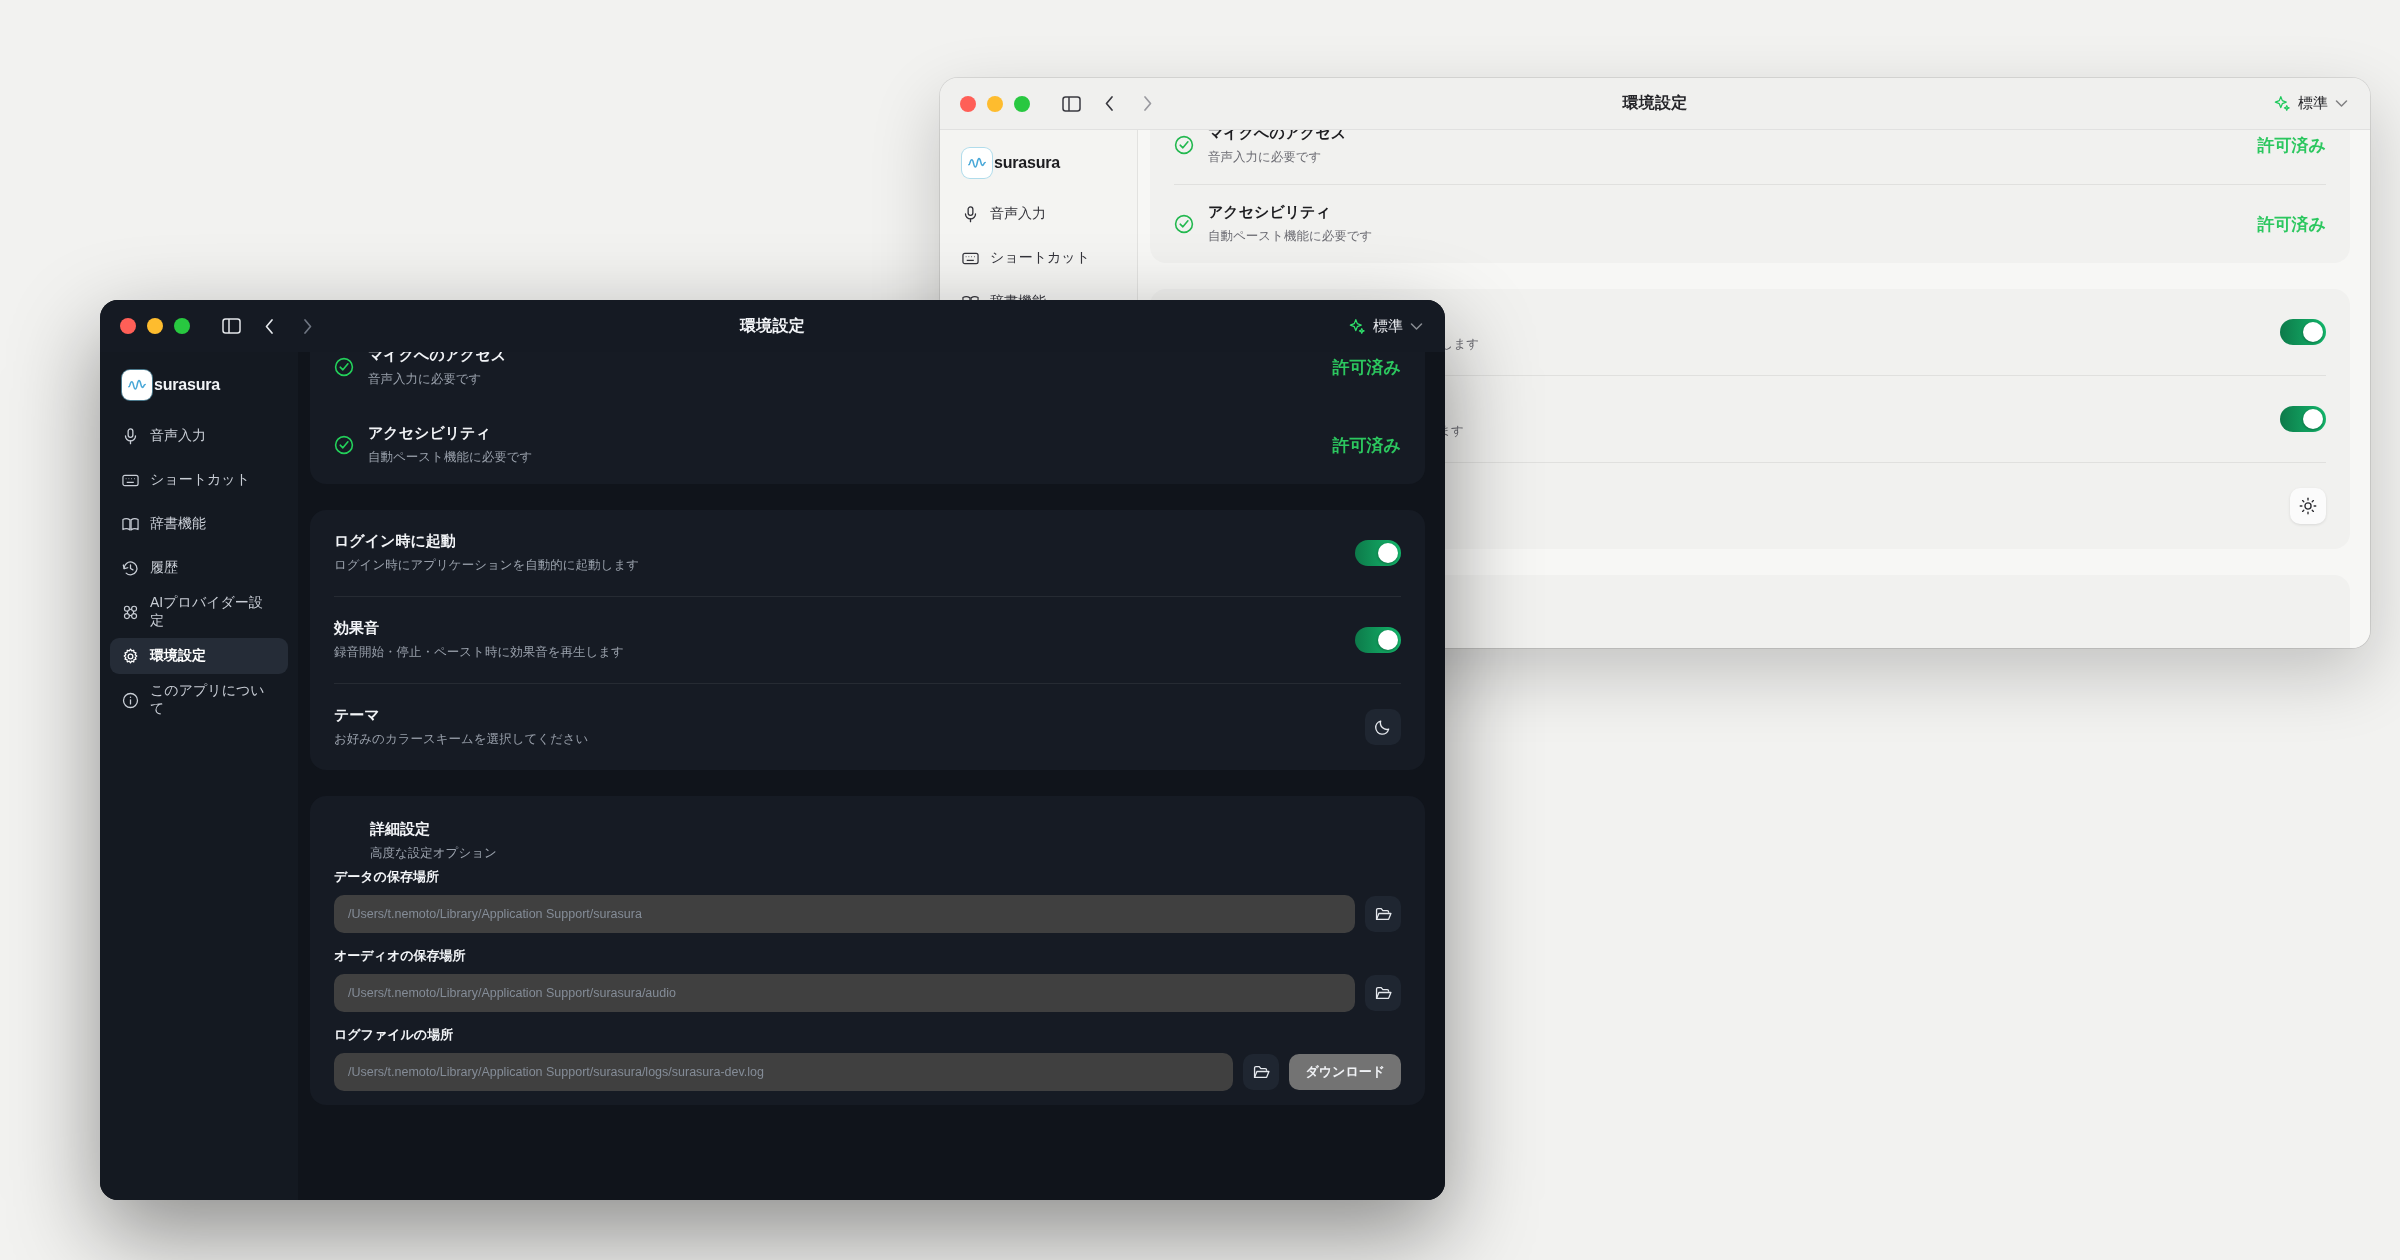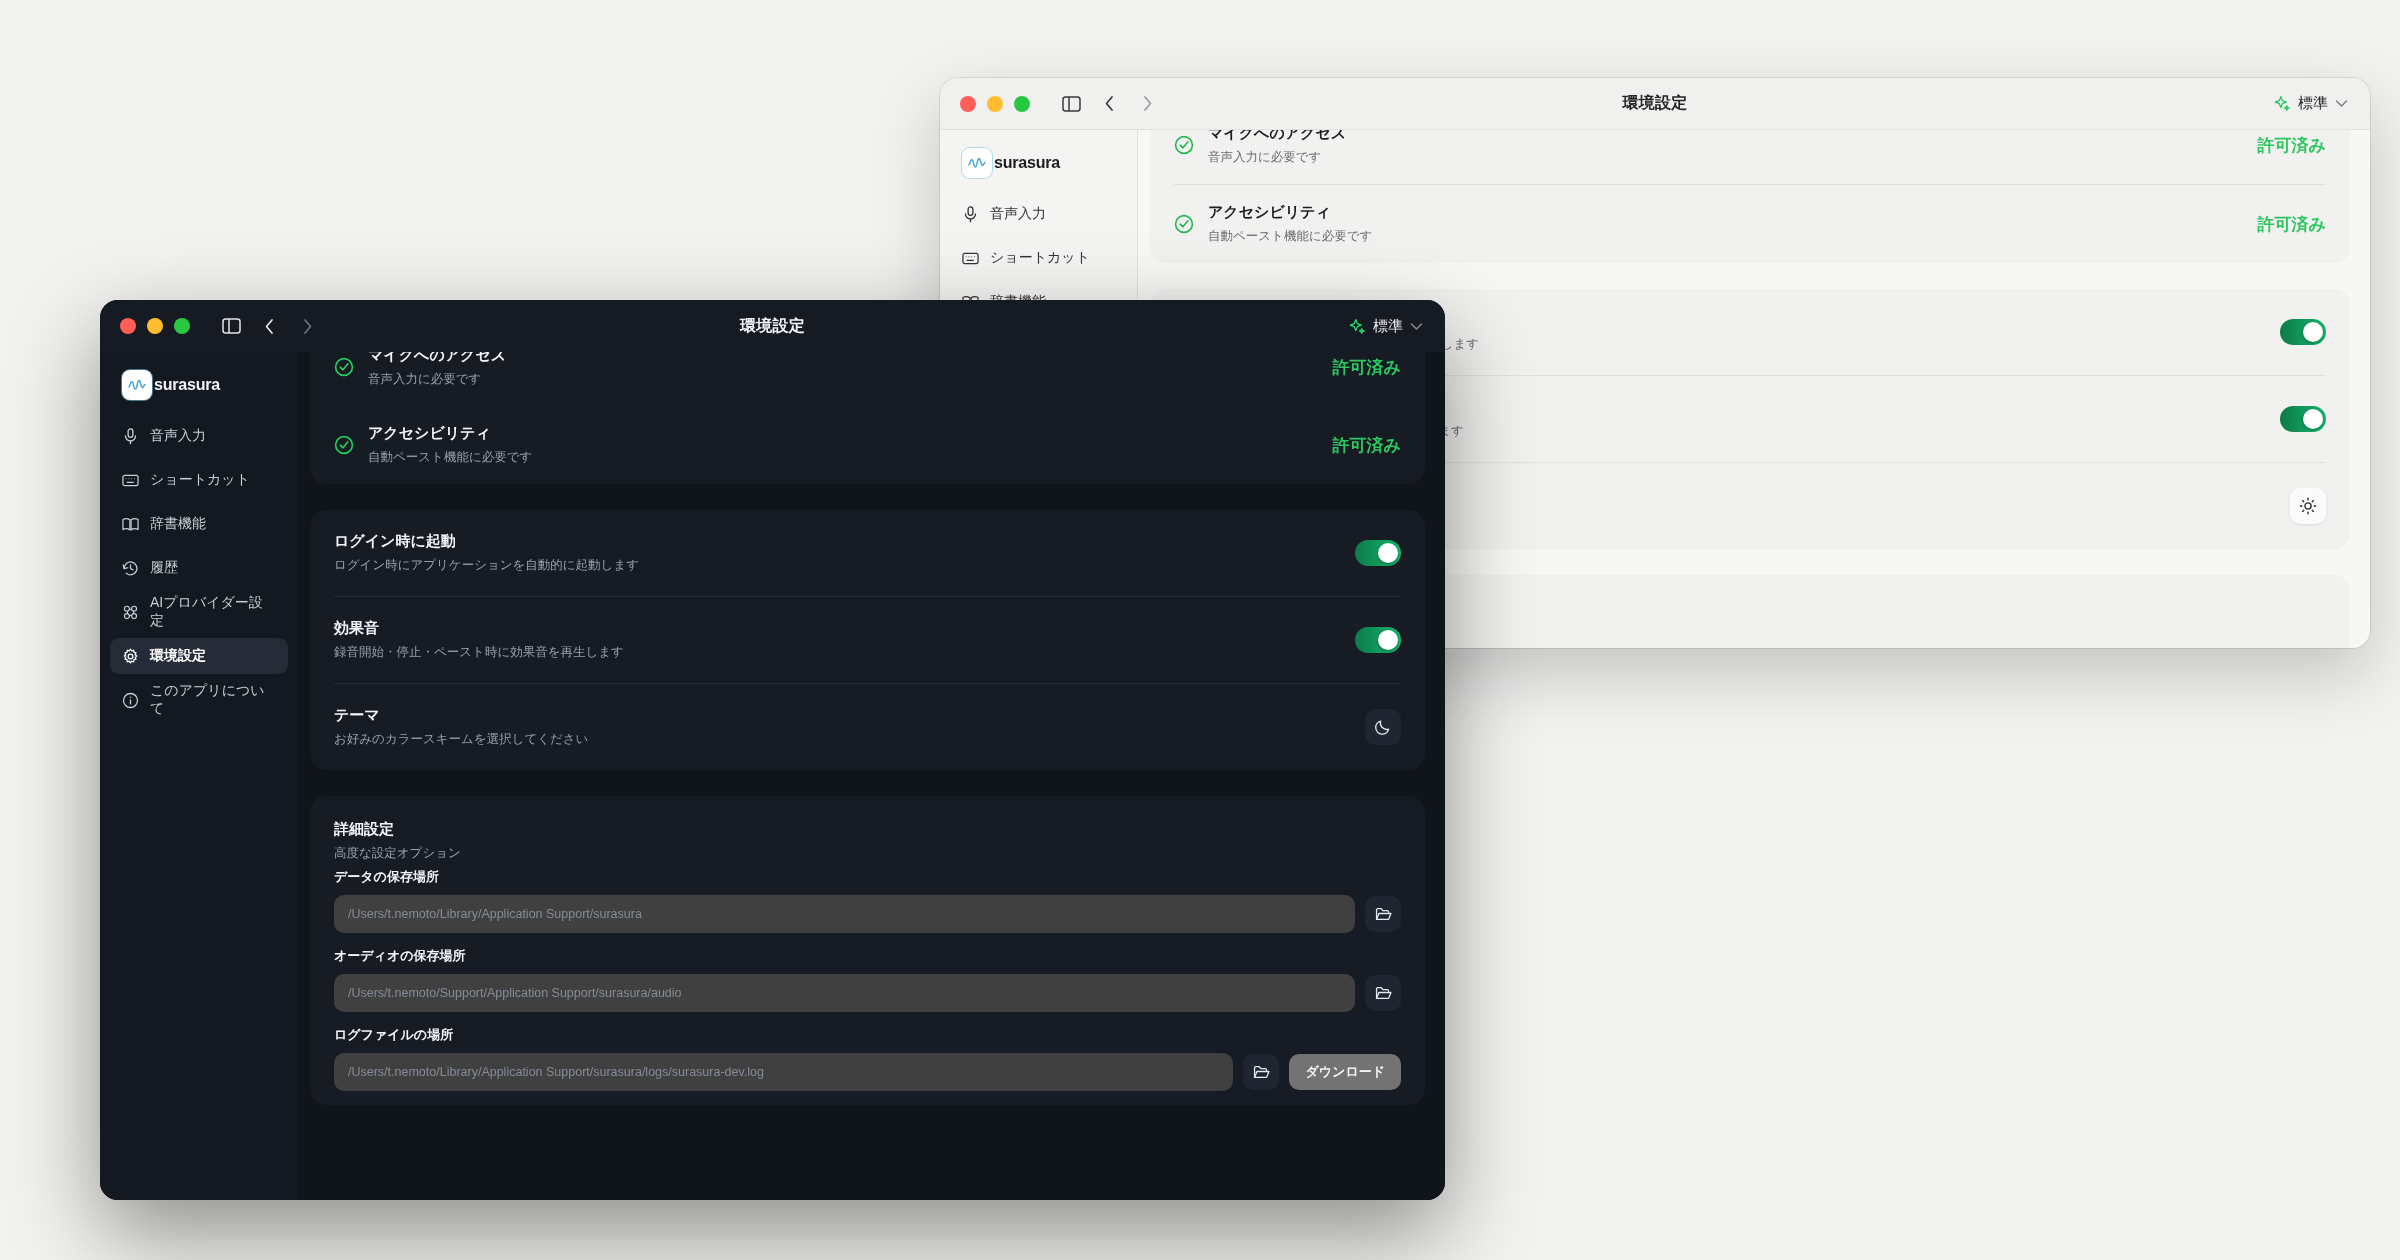--- a/index.html
+++ b/index.html
@@ -144,21 +144,21 @@
   }
 
   .icon-btn {
     width: 36px; height: 36px; border-radius: 10px;
     display: flex; align-items: center; justify-content: center;
     flex: 0 0 36px;
   }
   .icon-btn svg { display:block; }
 
   
-  .adv-head { padding: 24px 0 6px 0; }
+  .adv-head { padding: 24px 0 6px 0; margin-left: 36px; }
   .adv-title { font-size: 15px; font-weight: 700; margin-bottom: 6px; }
   .adv-sub { font-size: 12.5px; }
 
   .field-group { padding-bottom: 14px; }
   .field-label { font-size: 13px; font-weight: 700; margin-bottom: 9px; }
   .field-line { display: flex; align-items: center; gap: 10px; }
   .field-input {
     flex: 1; min-width: 0;
     height: 38px;
     border-radius: 10px;
@@ -610,21 +610,21 @@
                     <path d="M1.6 13.2 V3.2 A1.4 1.4 0 0 1 3 1.8 H6.6 L8.3 3.9 H13 A1.4 1.4 0 0 1 14.4 5.3 V6.2"></path>
                     <path d="M1.6 13.2 L4.1 6.9 H16.9 L14.4 13.2 Z"></path>
                   </svg>
               </div>
             </div>
           </div>
 
           <div class="field-group">
             <div class="field-label">オーディオの保存場所</div>
             <div class="field-line">
-              <div class="field-input">/Users/t.nemoto/Support/Application Support/surasura/audio</div>
+              <div class="field-input">/Users/t.nemoto/Library/Application Support/surasura/audio</div>
               <div class="icon-btn">
                 <svg width="17" height="15" viewBox="0 0 18 16" fill="none" stroke="currentColor" stroke-width="1.4" stroke-linejoin="round">
                     <path d="M1.6 13.2 V3.2 A1.4 1.4 0 0 1 3 1.8 H6.6 L8.3 3.9 H13 A1.4 1.4 0 0 1 14.4 5.3 V6.2"></path>
                     <path d="M1.6 13.2 L4.1 6.9 H16.9 L14.4 13.2 Z"></path>
                   </svg>
               </div>
             </div>
           </div>
 
           <div class="field-group">

